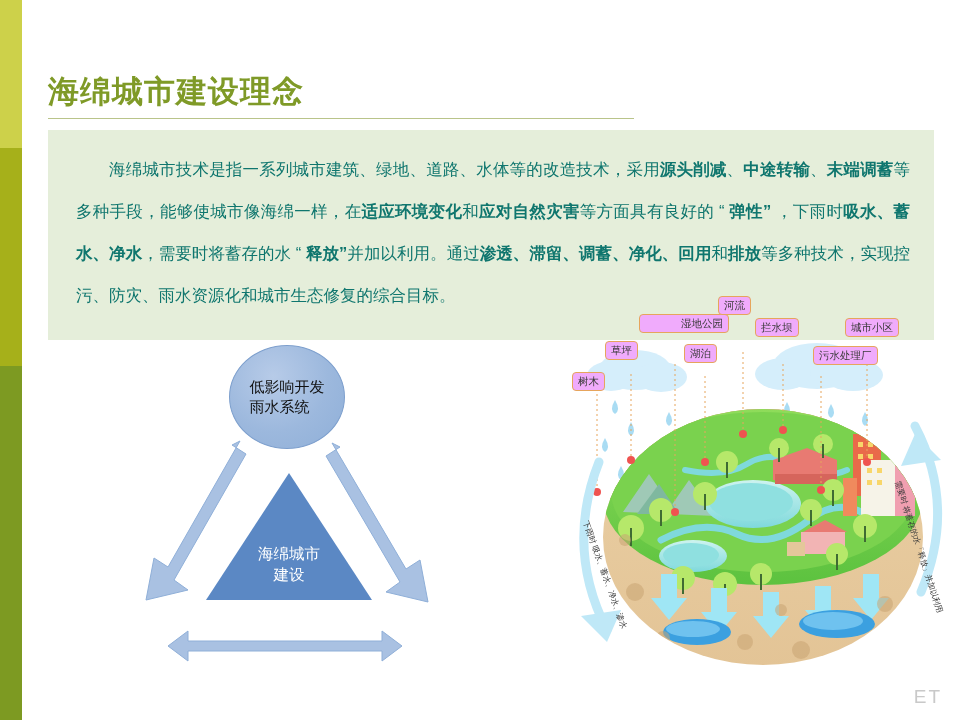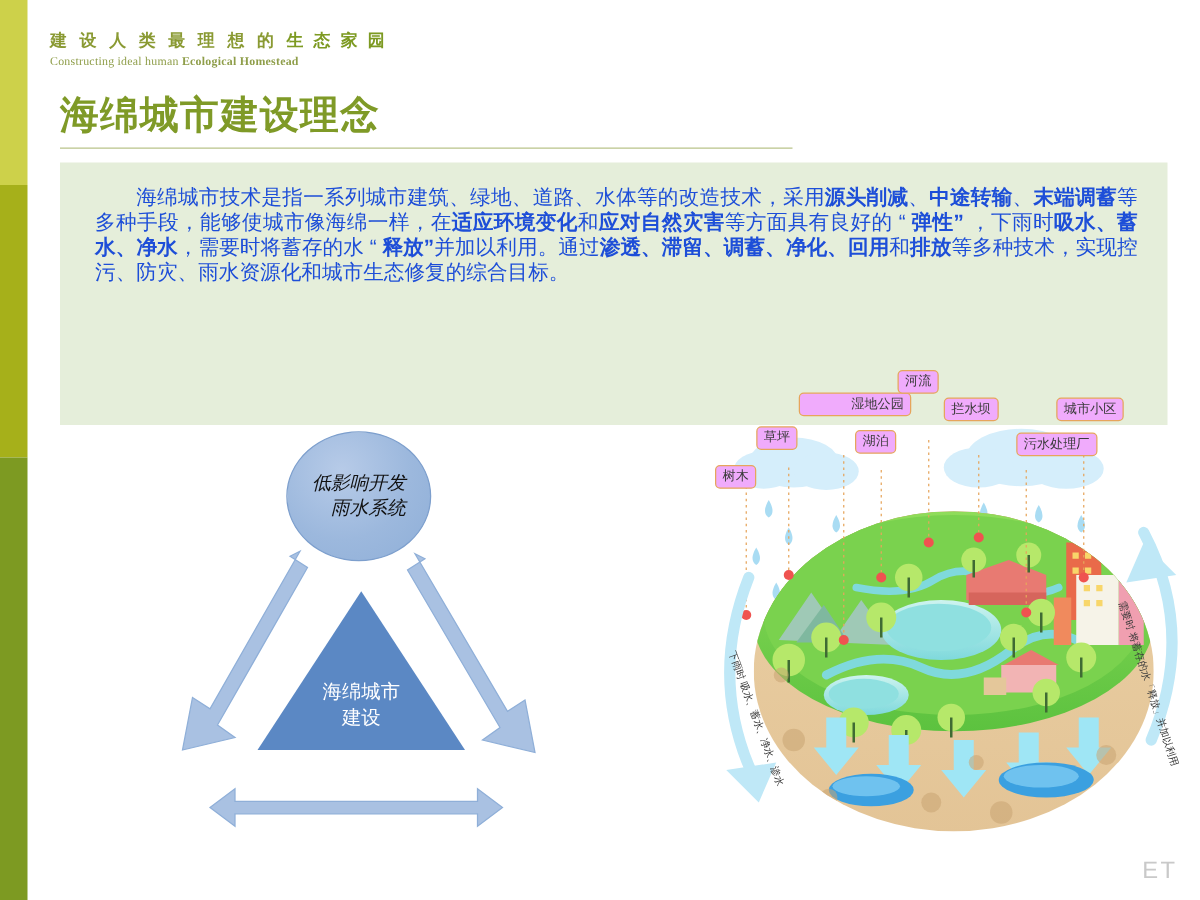--- a/index.html
+++ b/index.html
@@ -47,37 +47,36 @@
   }
 
   
   .textbox {
     position: absolute; left: 48px; top: 130px;
     width: 886px; height: 210px;
     background: #e5eeda;
     padding: 18px 24px 0 28px;
   }
   .textbox p {
-    font-size: 16.5px; line-height: 20px; color: #1d4ed8;
+    font-size: 16.5px; line-height: 42px; color: #0f766e;
     text-align: justify; text-justify: inter-ideograph;
     text-indent: 33px;
   }
   .textbox b { font-weight: 700; }
 
   
   .diagram { position: absolute; left: 60px; top: 345px; width: 500px; height: 350px; }
 
   .node {
     position: absolute; border-radius: 50%;
     background: radial-gradient(circle at 38% 30%, #b7cbe8 0%, #9cb8dd 55%, #8fafd8 100%);
     border: 1px solid #7d9fcd;
     display: flex; align-items: center; justify-content: center;
-    text-align: right; color: #111; font-size: 15px; line-height: 20px;
+    text-align: left; color: #111; font-size: 15px; line-height: 20px;
     white-space: pre-line;
-    font-style: italic;
   }
   .node-top  { left: 169px; top: 0px;   width: 116px; height: 104px; }
   .node-left { left: 8px;   top: 245px; width: 110px; height: 104px; }
   .node-right{ left: 330px; top: 250px; width: 112px; height: 104px; }
 
   .tri {
     position: absolute; left: 146px; top: 128px;
     width: 0; height: 0;
     border-left: 83px solid transparent;
     border-right: 83px solid transparent;
@@ -108,24 +107,20 @@
 </style>
 </head>
 <body>
 
 <div id="slide">
 
   <div class="band band-top"></div>
   <div class="band band-mid"></div>
   <div class="band band-bot"></div>
 
-  <div class="logo">
-    <div class="logo-cn"><span>建 设 人 类 最 理 想 的 </span><span class="accent">生 态 家 园</span></div>
-    <div class="logo-en"><span>Constructing ideal human </span><b>Ecological Homestead</b></div>
-  </div>
 
   <div class="title">海绵城市建设理念</div>
   <div class="title-rule"></div>
 
   <div class="textbox">
     <p id="body-paragraph"><span>海绵城市技术是指一系列城市建筑、绿地、道路、水体等的改造技术，采用</span><b>源头削减</b><span>、</span><b>中途转输</b><span>、</span><b>末端调蓄</b><span>等多种手段，能够使城市像海绵一样，在</span><b>适应环境变化</b><span>和</span><b>应对自然灾害</b><span>等方面具有良好的 “ </span><b>弹性”</b><span> ，下雨时</span><b>吸水、蓄水、净水</b><span>，需要时将蓄存的水 “ </span><b>释放”</b><span>并加以利用。通过</span><b>渗透、滞留、调蓄、净化、回用</b><span>和</span><b>排放</b><span>等多种技术，实现控污、防灾、雨水资源化和城市生态修复的综合目标。</span></p>
   </div>
 
   <div class="diagram">
 

